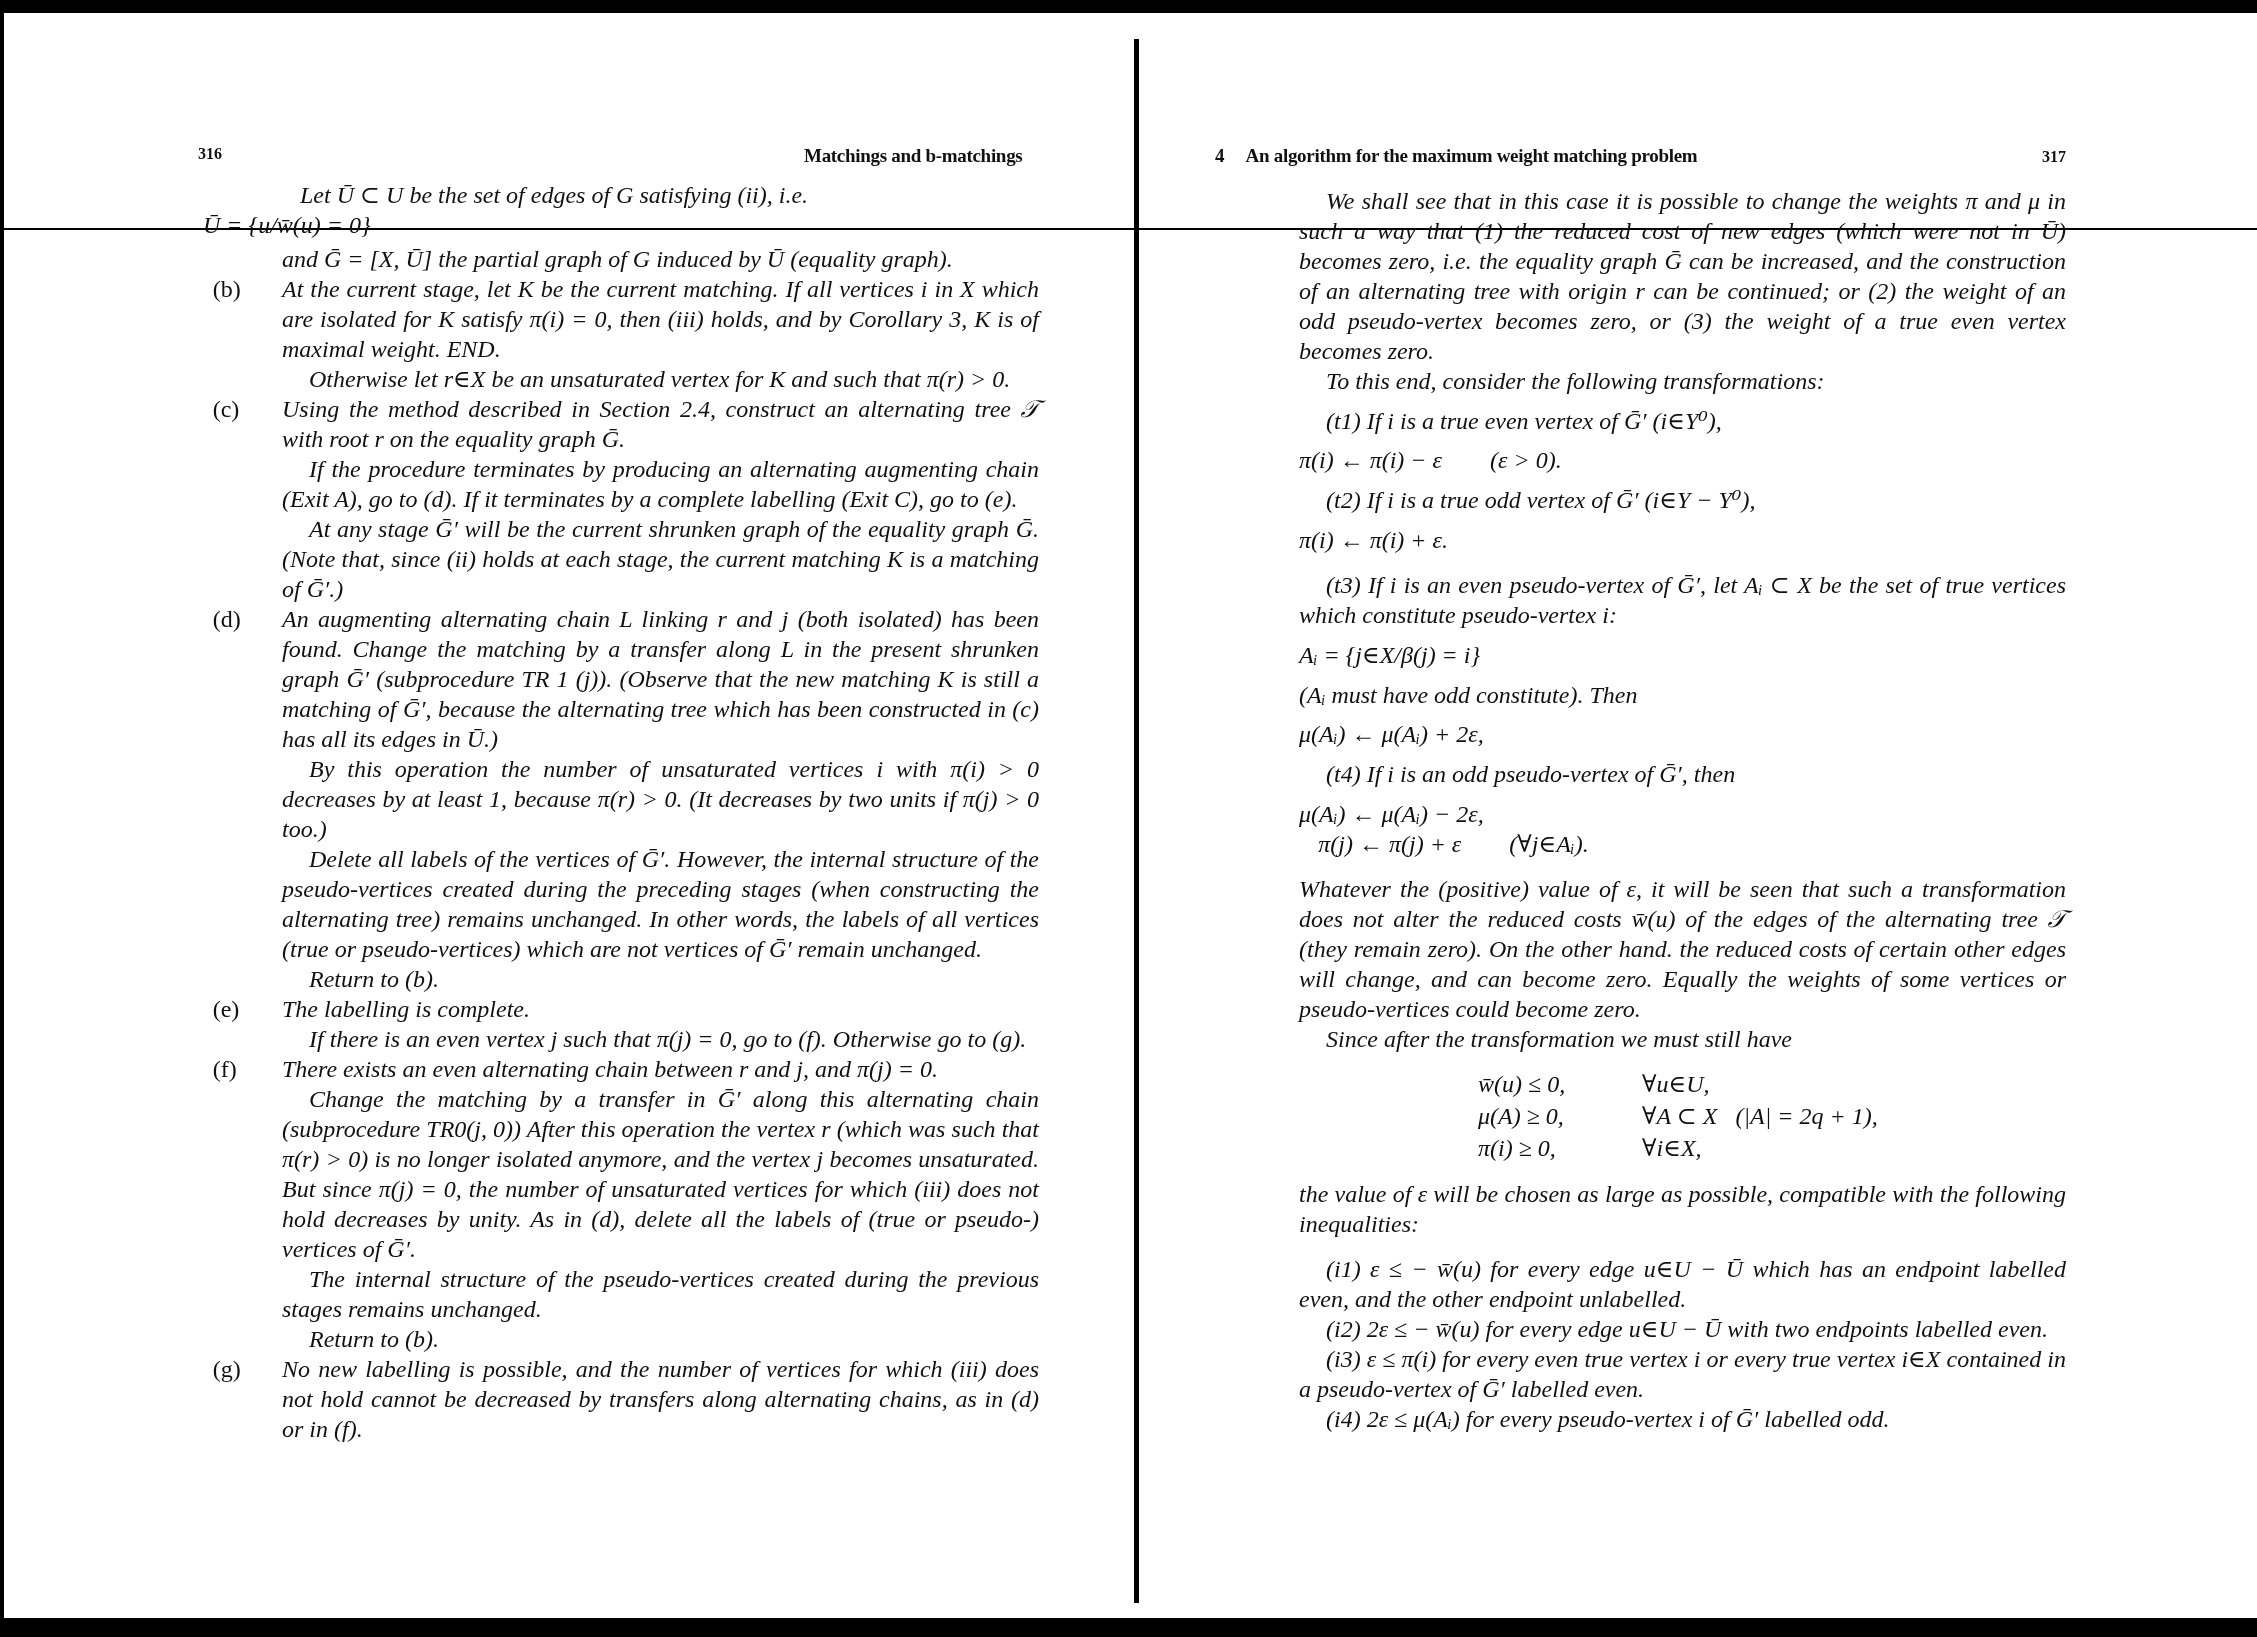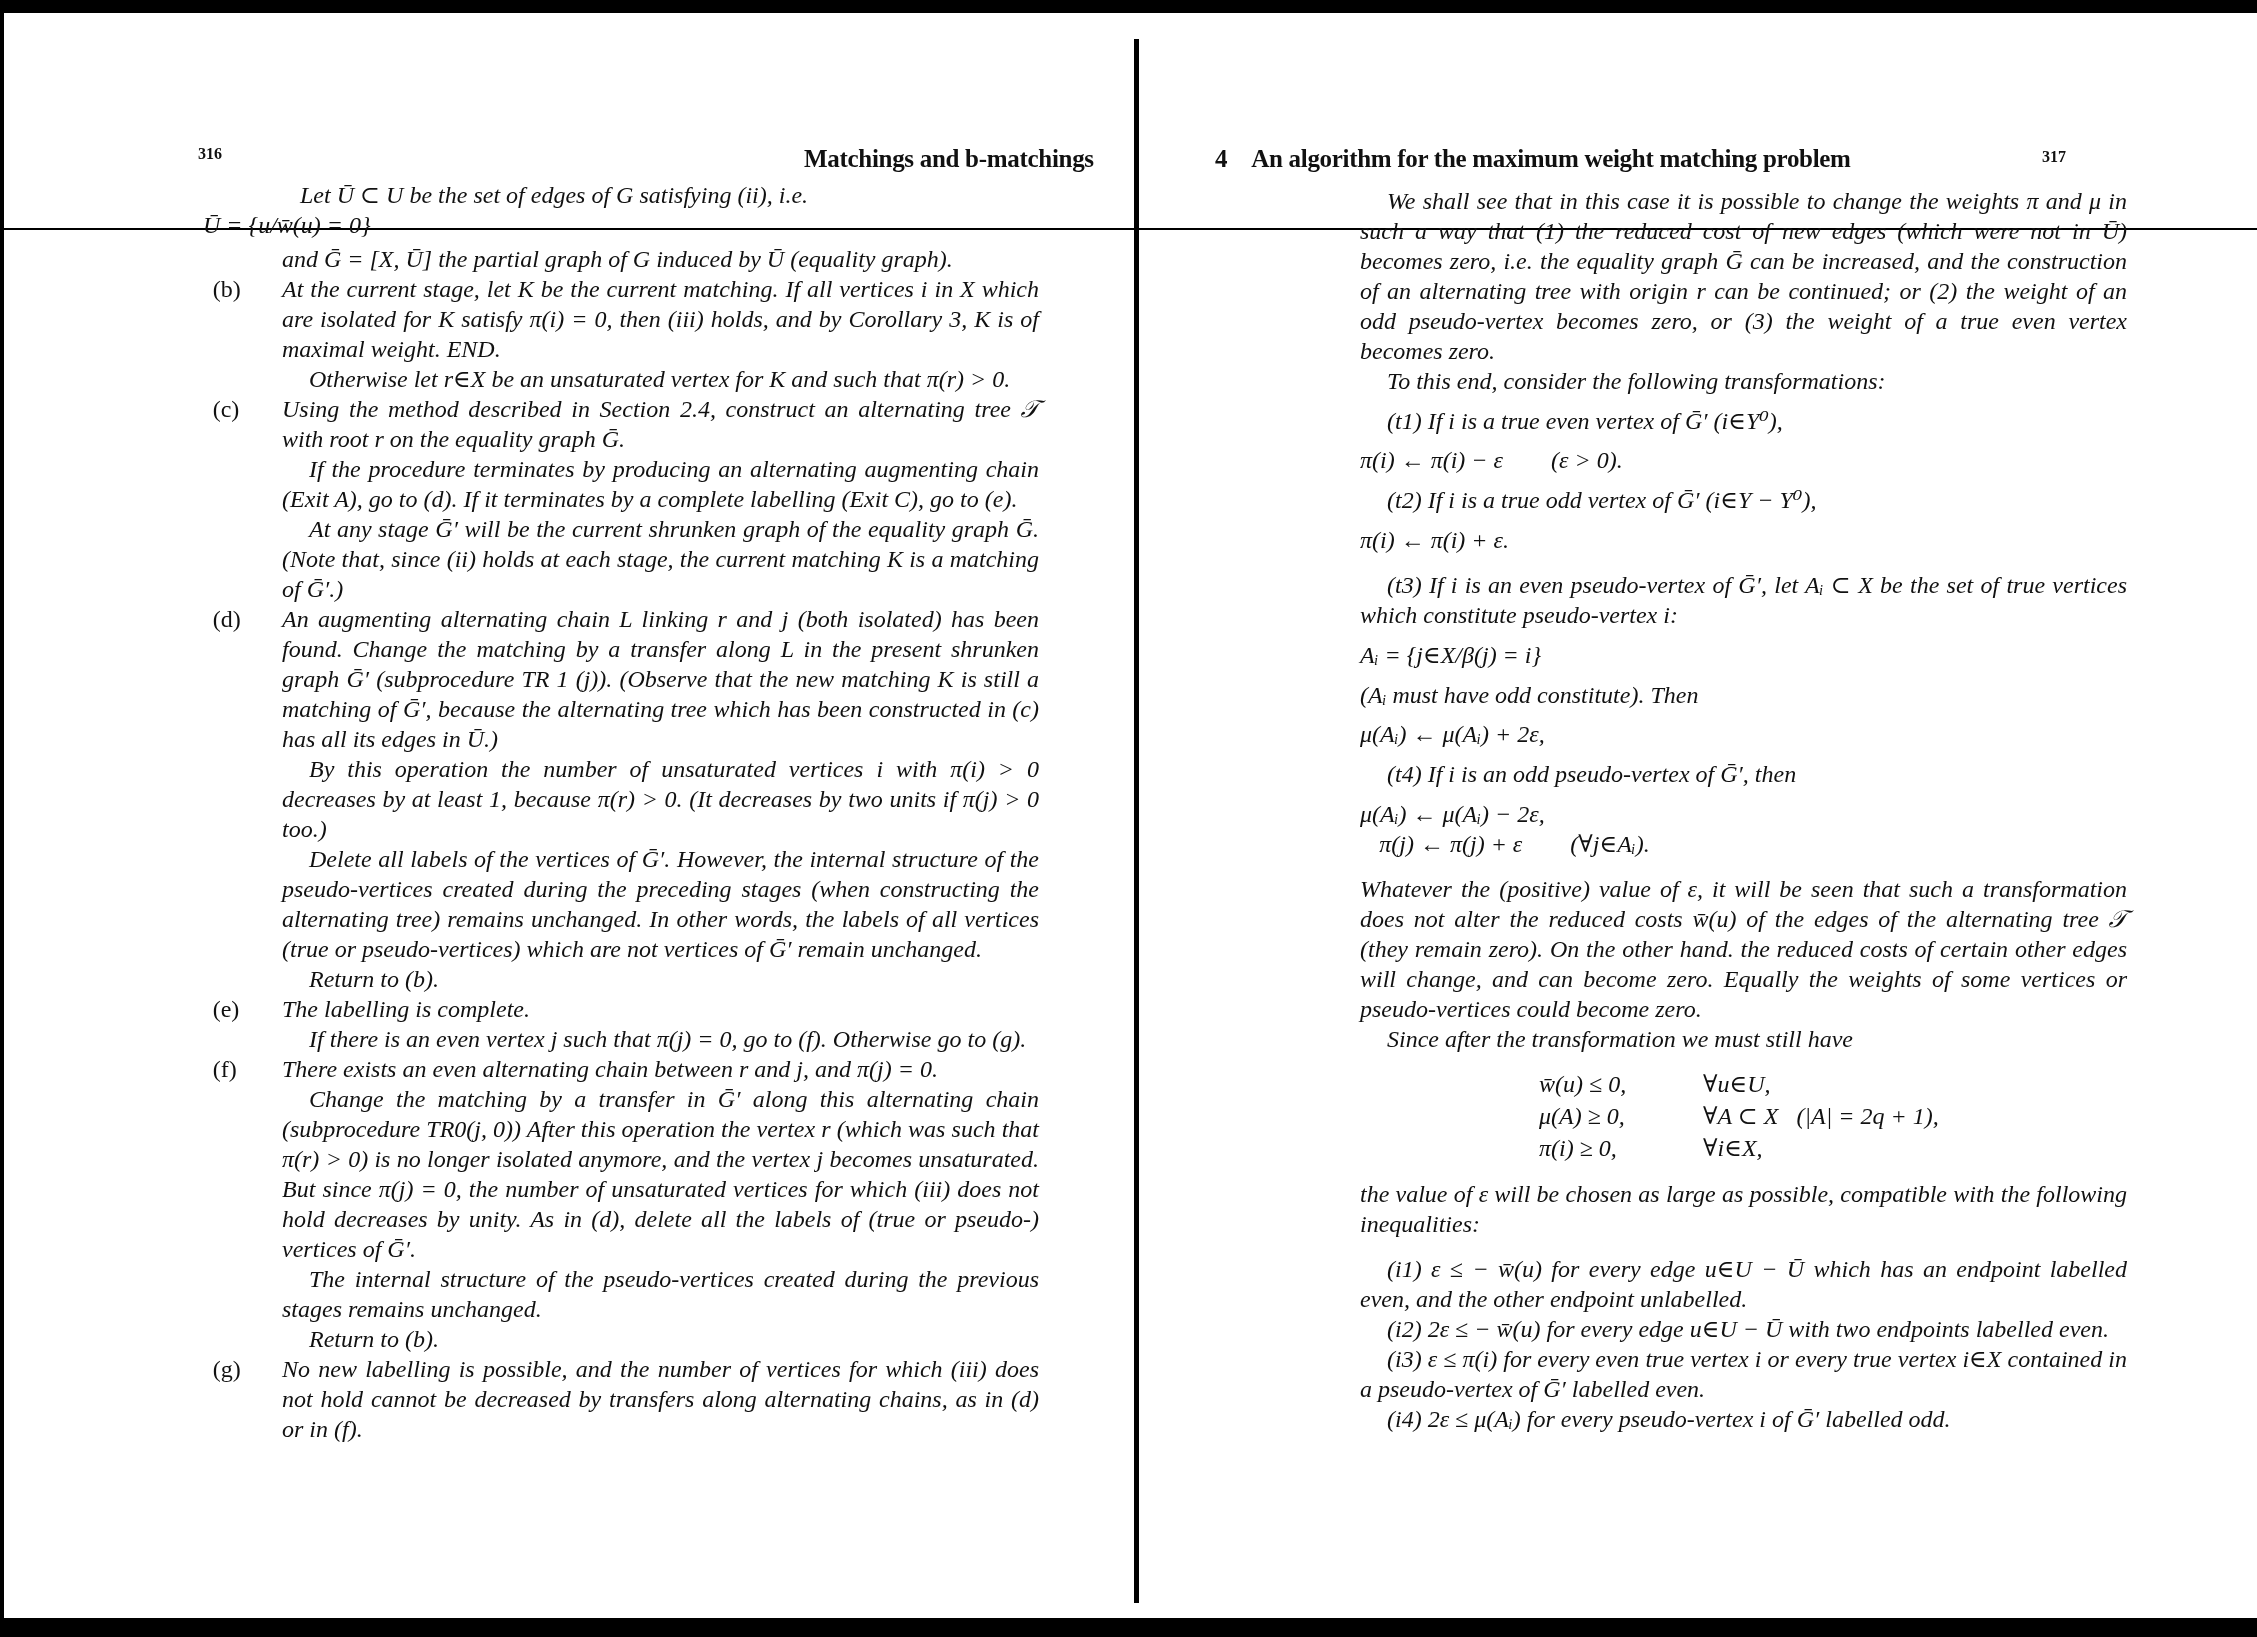--- a/index.html
+++ b/index.html
@@ -7,21 +7,21 @@
     width:2257px; height:1638px; position:relative; overflow:hidden;
     background:#ffffff; color:#111;
     font-family:"Liberation Serif", "DejaVu Serif", serif;
   }
   .band-top { position:absolute; left:0; top:0; width:2257px; height:12.6px; background:#000; }
   .band-bottom { position:absolute; left:0; top:1618px; width:2257px; height:19.3px; background:#000; }
   .band-left { position:absolute; left:0; top:12.6px; width:3.9px; height:1606px; background:#000; }
   .spine { position:absolute; left:1134px; top:39px; width:4.8px; height:1564px; background:#000; }
   .hline { position:absolute; left:0; top:228px; width:2257px; height:1.9px; background:#000; }
 
-  .runhead { position:absolute; top:145px; font-weight:bold; font-size:25px; font-family:"Liberation Serif", serif; letter-spacing:-0.3px; }
+  .runhead { position:absolute; top:145px; font-weight:bold; font-size:19px; font-family:"Liberation Serif", serif; letter-spacing:-0.3px; }
   .pageno { position:absolute; top:145px; font-weight:bold; font-size:16px; }
 
   .col { position:absolute; font-style:italic; font-size:24px; line-height:30px; }
   .col p { margin:0; text-align:justify; }
   .col .ind { text-indent:27px; }
   .item { position:relative; padding-left:79px; }
   .item .lbl { position:absolute; left:9.7px; top:0; font-style:normal; }
   .eq { text-align:center; margin:0; }
   .up { font-style:normal; }
   .gap { height:9.7px; }
@@ -82,21 +82,21 @@
   </div>
 </div>
 
 <div class="runhead" style="left:1215px;">
   <span>4</span>
   <span style="display:inline-block; width:13.5px;"></span>
   <span>An algorithm for the maximum weight matching problem</span>
 </div>
 <div class="pageno" style="left:2042px; top:148px;">317</div>
 
-<div class="col" style="left:1360px; top:186px; width:767px;">
+<div class="col" style="left:1299px; top:186px; width:767px;">
   <p class="ind">We shall see that in this case it is possible to change the weights π and μ in such a way that (1) the reduced cost of new edges (which were not in Ū) becomes zero, i.e. the equality graph Ḡ can be increased, and the construction of an alternating tree with origin r can be continued; or (2) the weight of an odd pseudo-vertex becomes zero, or (3) the weight of a true even vertex becomes zero.</p>
   <p class="ind">To this end, consider the following transformations:</p>
   <div class="gap"></div>
   <p class="ind">(t1) If i is a true even vertex of Ḡ′ (i∈Y⁰),</p>
   <div class="gap"></div>
   <p class="eq" style="white-space:pre;">π(i) ← π(i) − ε        (ε &gt; 0).</p>
   <div class="gap"></div>
   <p class="ind">(t2) If i is a true odd vertex of Ḡ′ (i∈Y − Y⁰),</p>
   <div class="gap"></div>
   <p class="eq">π(i) ← π(i) + ε.</p>

